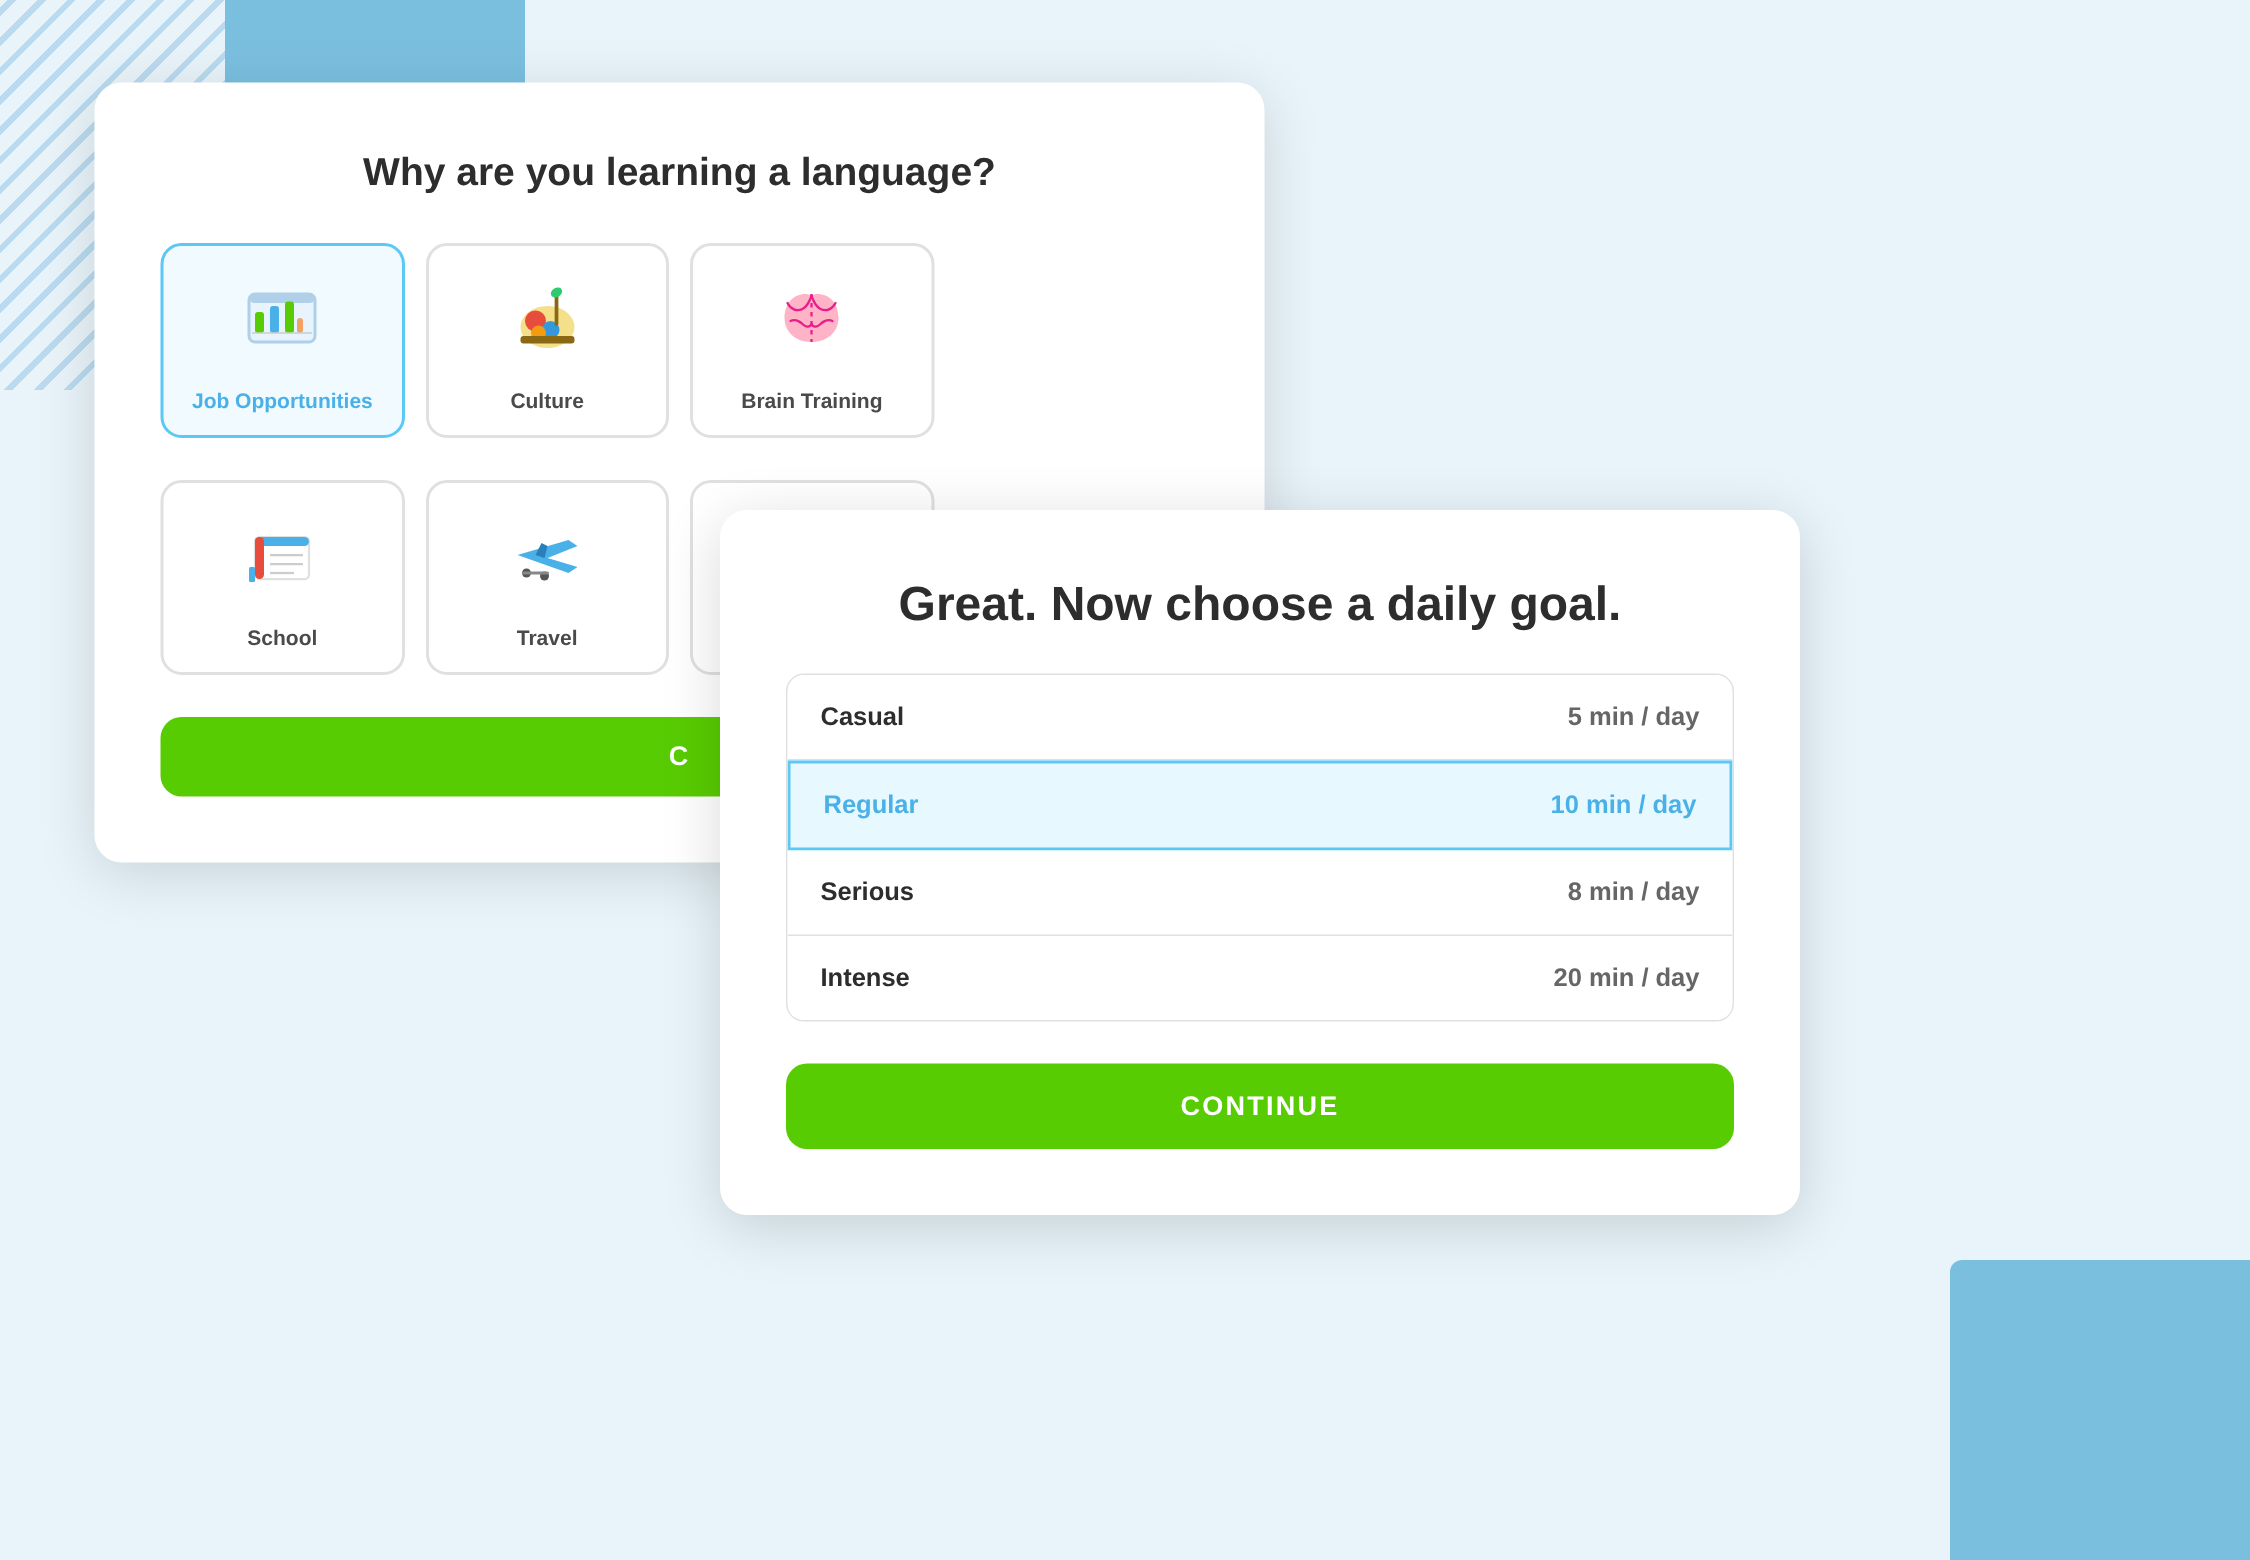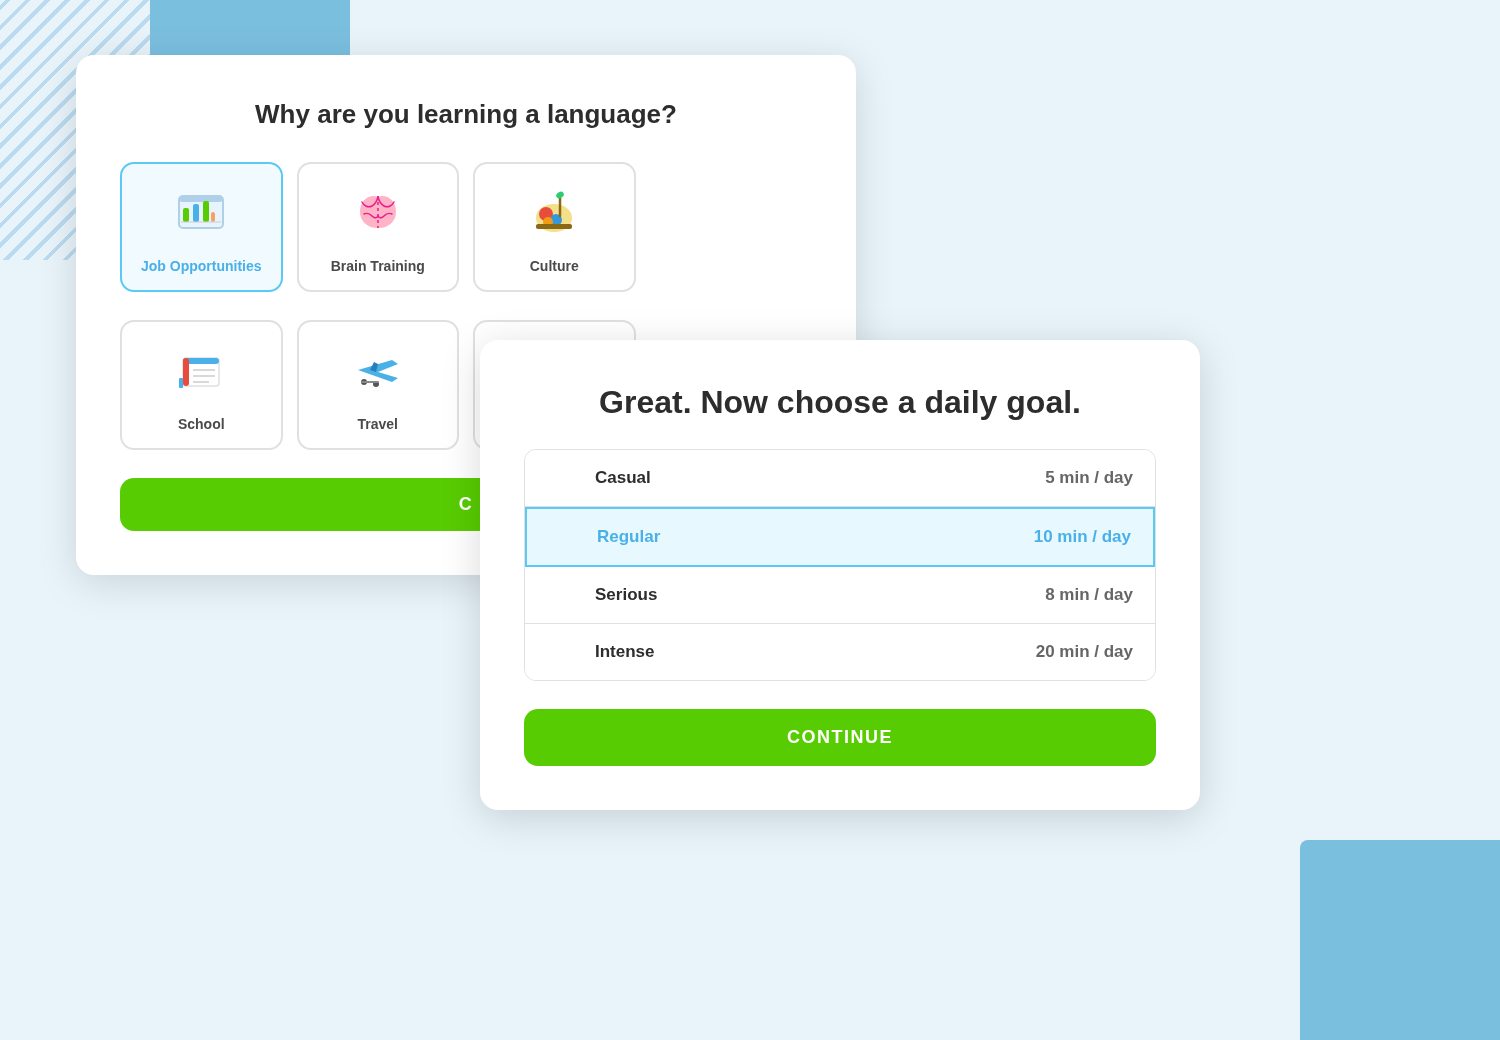--- a/index.html
+++ b/index.html
@@ -58,21 +58,21 @@
       height: 200px;
       background: #7bbfdf;
       border-radius: 8px 0 0 0;
       z-index: 0;
     }
 
     
     .card-1 {
       position: absolute;
       top: 55px;
-      left: 76px;
+      left: 63px;
       width: 780px;
       background: #fff;
       border-radius: 18px;
       box-shadow: 0 8px 40px rgba(0,0,0,0.13);
       padding: 44px 44px 44px 44px;
       z-index: 2;
     }
 
     .card-1-title {
       text-align: center;
@@ -198,21 +198,20 @@
     }
 
     .goal-row.selected .goal-time {
       color: #4ab0e8;
     }
 
     .goal-name {
       font-size: 17px;
       font-weight: 700;
       color: #2d2d2d;
-      margin-left: 48px;
     }
 
     .goal-time {
       font-size: 17px;
       font-weight: 600;
       color: #666;
     }
 
     .continue-btn-2 {
       width: 100%;
@@ -254,44 +253,44 @@
           <rect x="38" y="28" width="4" height="10" rx="2" fill="#f4a261"></rect>
           <line x1="8" y1="38" x2="48" y2="38" stroke="#ccc" stroke-width="1"></line>
         </svg>
       </span>
       <span class="option-label">Job Opportunities</span>
     </div>
 
     <div class="option-btn">
       <span class="option-icon">
         <svg width="56" height="56" viewBox="0 0 56 56" xmlns="http://www.w3.org/2000/svg">
-          <path d="M28 44 C16 44 10 36 10 28 C10 18 16 12 24 12 C26 12 28 13 28 13 C28 13 30 12 32 12 C40 12 46 18 46 28 C46 36 40 44 28 44Z" fill="#ffb3c6"></path>
-          <path d="M28 13 C28 13 26 20 22 22 C18 24 14 22 12 18" stroke="#e91e8c" stroke-width="1.5" fill="none" stroke-linecap="round"></path>
-          <path d="M28 13 C28 13 30 20 34 22 C38 24 42 22 44 18" stroke="#e91e8c" stroke-width="1.5" fill="none" stroke-linecap="round"></path>
-          <path d="M14 30 C18 28 22 32 22 32 C22 32 26 36 28 32" stroke="#e91e8c" stroke-width="1.5" fill="none" stroke-linecap="round"></path>
-          <path d="M42 30 C38 28 34 32 34 32 C34 32 30 36 28 32" stroke="#e91e8c" stroke-width="1.5" fill="none" stroke-linecap="round"></path>
-          <line x1="28" y1="12" x2="28" y2="44" stroke="#e91e8c" stroke-width="1.5" stroke-dasharray="3,3"></line>
-        </svg>
-      </span>
-      <span class="option-label">Brain Training</span>
-    </div>
-
-    <div class="option-btn">
-      <span class="option-icon">
-        <svg width="56" height="56" viewBox="0 0 56 56" xmlns="http://www.w3.org/2000/svg">
           <ellipse cx="28" cy="34" rx="18" ry="14" fill="#f4e08a"></ellipse>
           <circle cx="20" cy="30" r="7" fill="#e74c3c"></circle>
           <circle cx="30" cy="36" r="6" fill="#3498db"></circle>
           <circle cx="22" cy="38" r="5" fill="#f39c12"></circle>
           <line x1="34" y1="12" x2="34" y2="32" stroke="#8B6914" stroke-width="2.5" stroke-linecap="round"></line>
           <ellipse cx="34" cy="11" rx="4" ry="3" fill="#2ecc71" transform="rotate(-30 34 11)"></ellipse>
           <rect x="10" y="40" width="36" height="5" rx="2" fill="#8B6914"></rect>
         </svg>
       </span>
       <span class="option-label">Culture</span>
+    </div>
+
+    <div class="option-btn">
+      <span class="option-icon">
+        <svg width="56" height="56" viewBox="0 0 56 56" xmlns="http://www.w3.org/2000/svg">
+          <path d="M28 44 C16 44 10 36 10 28 C10 18 16 12 24 12 C26 12 28 13 28 13 C28 13 30 12 32 12 C40 12 46 18 46 28 C46 36 40 44 28 44Z" fill="#ffb3c6"></path>
+          <path d="M28 13 C28 13 26 20 22 22 C18 24 14 22 12 18" stroke="#e91e8c" stroke-width="1.5" fill="none" stroke-linecap="round"></path>
+          <path d="M28 13 C28 13 30 20 34 22 C38 24 42 22 44 18" stroke="#e91e8c" stroke-width="1.5" fill="none" stroke-linecap="round"></path>
+          <path d="M14 30 C18 28 22 32 22 32 C22 32 26 36 28 32" stroke="#e91e8c" stroke-width="1.5" fill="none" stroke-linecap="round"></path>
+          <path d="M42 30 C38 28 34 32 34 32 C34 32 30 36 28 32" stroke="#e91e8c" stroke-width="1.5" fill="none" stroke-linecap="round"></path>
+          <line x1="28" y1="12" x2="28" y2="44" stroke="#e91e8c" stroke-width="1.5" stroke-dasharray="3,3"></line>
+        </svg>
+      </span>
+      <span class="option-label">Brain Training</span>
     </div>
   </div>
 
   
   <div class="options-row2">
 
     <div class="option-btn">
       <span class="option-icon">
         <svg width="56" height="56" viewBox="0 0 56 56" xmlns="http://www.w3.org/2000/svg">
           <rect x="10" y="16" width="36" height="28" rx="3" fill="#fff" stroke="#e0e0e0" stroke-width="1.5"></rect>

